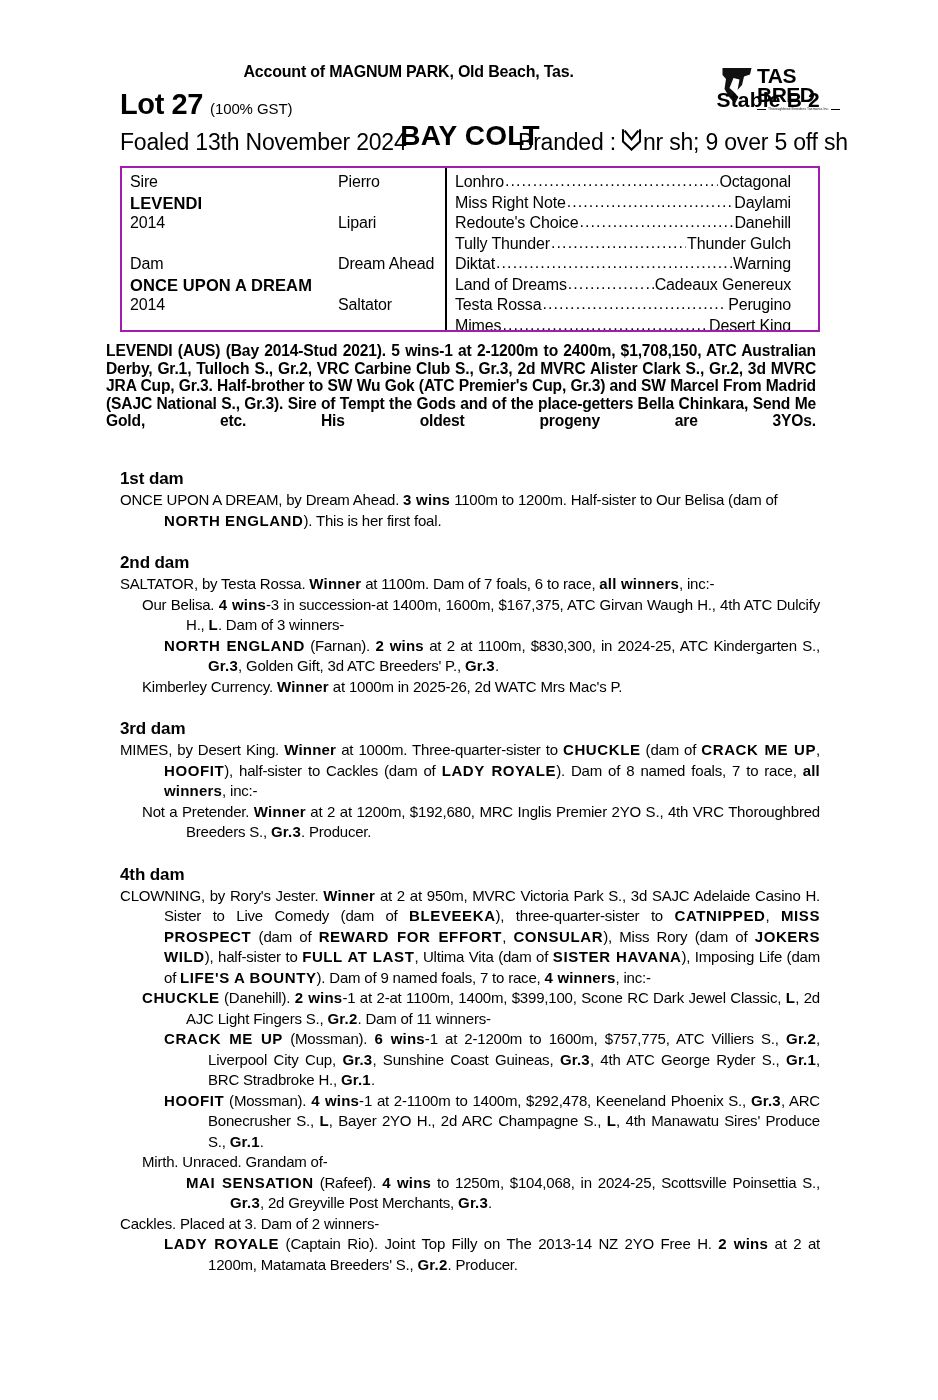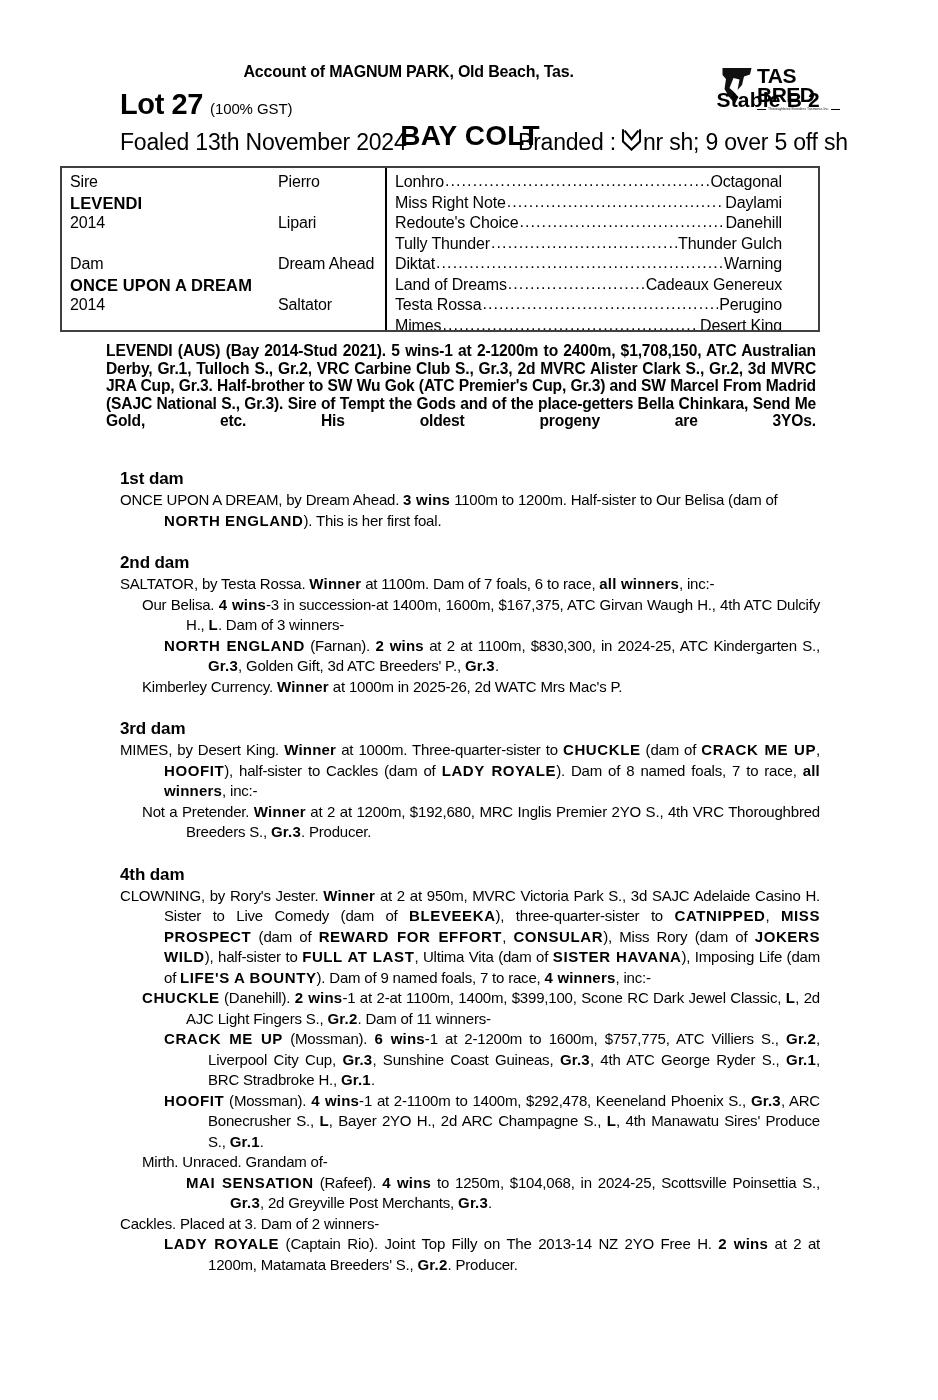--- a/index.html
+++ b/index.html
@@ -139,42 +139,42 @@
     width: 21px;
     height: 23px;
     margin: 0 1px 0 5px;
     flex: none;
     position: relative;
     top: -3px;
   }
 
   
   .ped {
-    margin: 11px 118px 0 60px;
-    border: 2px solid #404040;
+    margin: 11px 118px 0 120px;
+    border: 2px solid #a21caf;
     position: relative;
     height: 166px;
     overflow: hidden;
   }
   .ped-vline {
     position: absolute;
     left: 323px;
     top: 0;
     bottom: 0;
     width: 2px;
     background: #000;
   }
   .ped-left {
     position: absolute;
     left: 0; top: 0; width: 323px; height: 100%;
     padding: 5px 0 0 8px;
   }
   .ped-right {
     position: absolute;
-    left: 325px; top: 0; right: 16px; height: 100%;
+    left: 325px; top: 0; right: 7px; height: 100%;
     padding: 5px 20px 0 8px;
   }
   .ped-row {
     display: flex;
     height: 20.5px;
     font-size: 16px;
     letter-spacing: -0.15px;
     align-items: flex-start;
   }
   .ped-row .c1 { width: 208px; flex: none; white-space: nowrap; }

